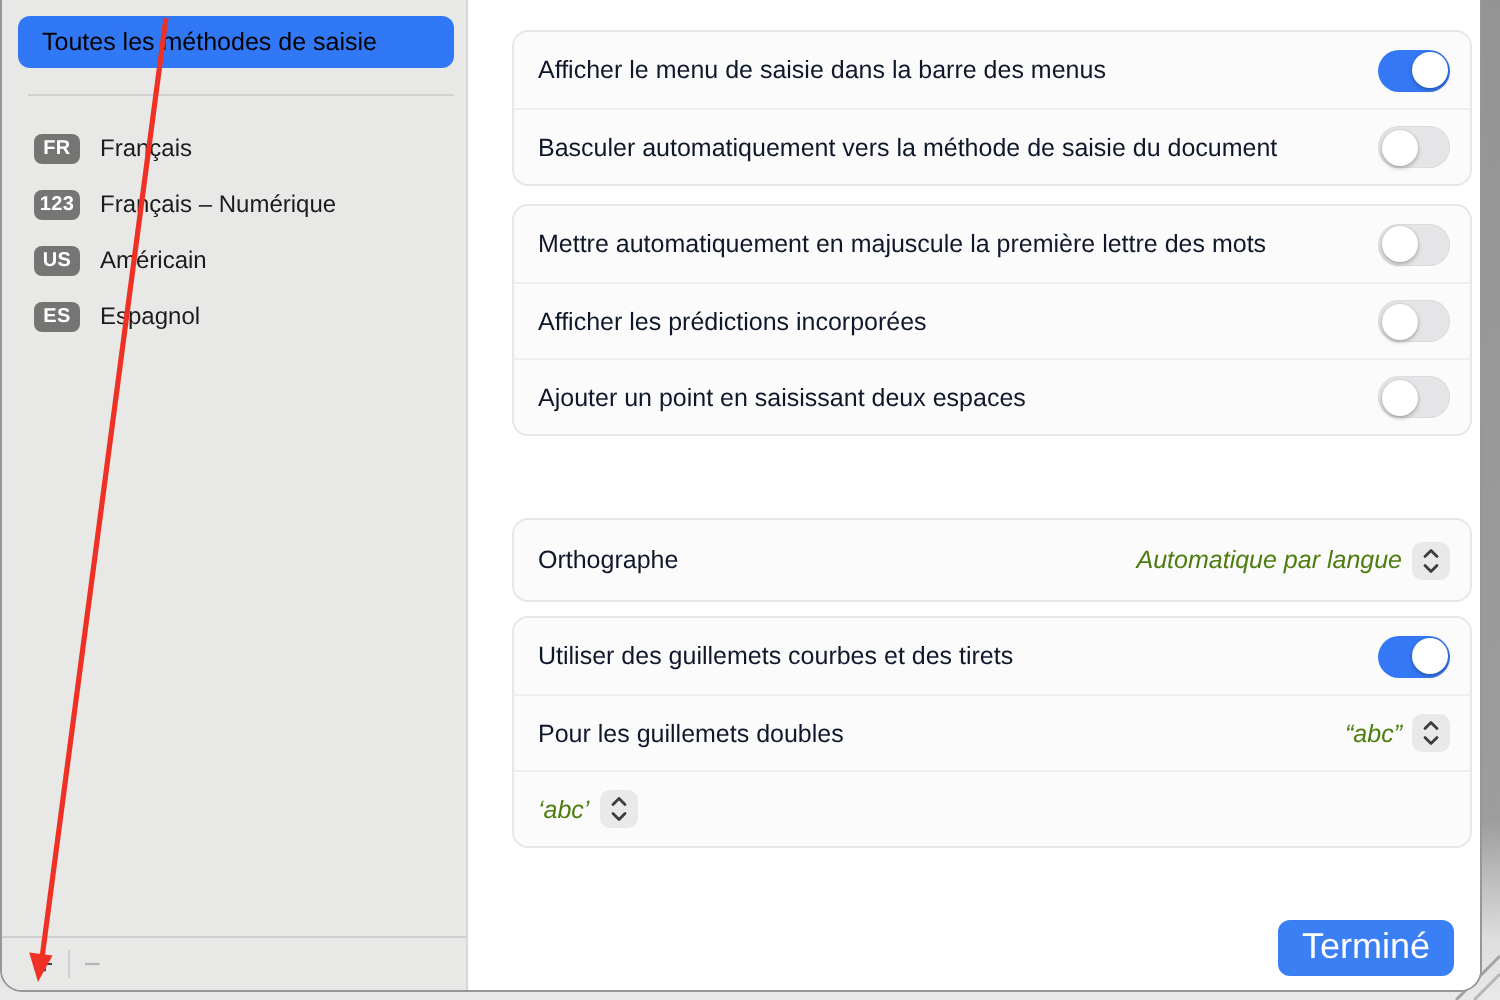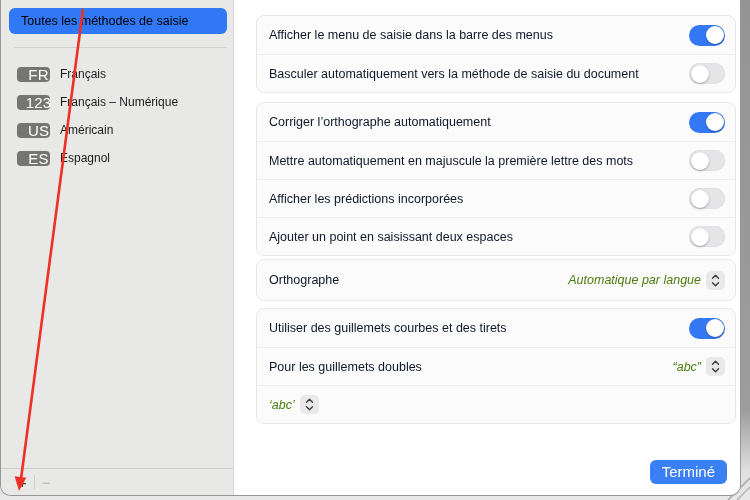--- a/index.html
+++ b/index.html
@@ -47,23 +47,22 @@
     list-style:none;margin:0;padding:0;
   }
   .sb-item{
     height:28px;display:flex;align-items:center;
     padding-left:16px;gap:10px;
   }
   .badge{
     display:inline-flex;align-items:center;justify-content:center;
     width:23px;height:15px;border-radius:4px;
     background:#757574;color:#ffffff;
-    font-size:15px;font-weight:normal;letter-spacing:.2px;
+    font-size:10px;font-weight:bold;letter-spacing:.2px;
     flex:none;
-    padding-left:10px;
   }
   .sb-label{font-size:12px;color:#1c1c1e;}
   .sb-footer{
     position:absolute;left:0;right:0;bottom:0;height:27px;
     border-top:1px solid #cecece;
     display:flex;align-items:center;
     padding-left:10px;box-sizing:border-box;
     border-radius:0 0 0 10px;
   }
   .sb-btn{
@@ -120,21 +119,21 @@
   }
   .select-value{font-size:12.5px;color:#4d7c0f;white-space:nowrap;font-style:italic;}
   .chev-box{
     display:inline-flex;align-items:center;justify-content:center;
     width:19px;height:19px;border-radius:5px;background:#e9e9e9;flex:none;
   }
   
   .done{
     position:absolute;right:13px;top:460px;
     background:#3b7ff5;color:#ffffff;border:none;
-    font-size:15px;font-family:inherit;
+    font-size:18px;font-family:inherit;
     padding:3px 12px 4px;border-radius:6px;cursor:default;
   }
   
   .arrow-overlay{
     position:absolute;left:0;top:0;width:750px;height:500px;
     pointer-events:none;z-index:10;
   }
 </style>
 </head>
 <body>
@@ -196,26 +195,20 @@
         <div class="row">
           <span class="row-label">Basculer automatiquement vers la méthode de saisie du document</span>
           <span class="toggle" data-on="false">
               <span class="knob"></span>
             </span>
         </div>
       </div>
 
       <div class="group g2">
         <div class="row">
-          <span class="row-label">Corriger l’orthographe automatiquement</span>
-          <span class="toggle" data-on="true">
-              <span class="knob"></span>
-            </span>
-        </div>
-        <div class="row">
           <span class="row-label">Mettre automatiquement en majuscule la première lettre des mots</span>
           <span class="toggle" data-on="false">
               <span class="knob"></span>
             </span>
         </div>
         <div class="row">
           <span class="row-label">Afficher les prédictions incorporées</span>
           <span class="toggle" data-on="false">
               <span class="knob"></span>
             </span>

